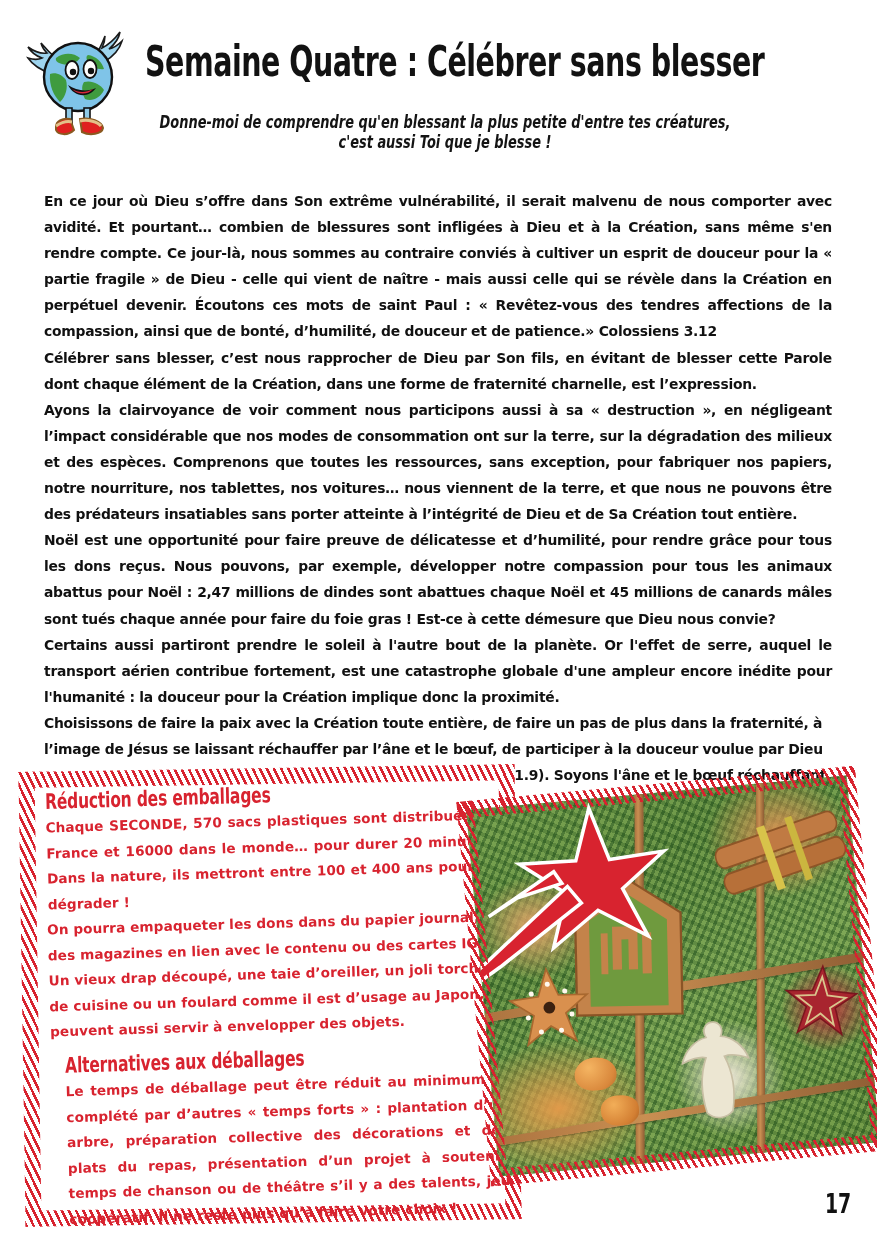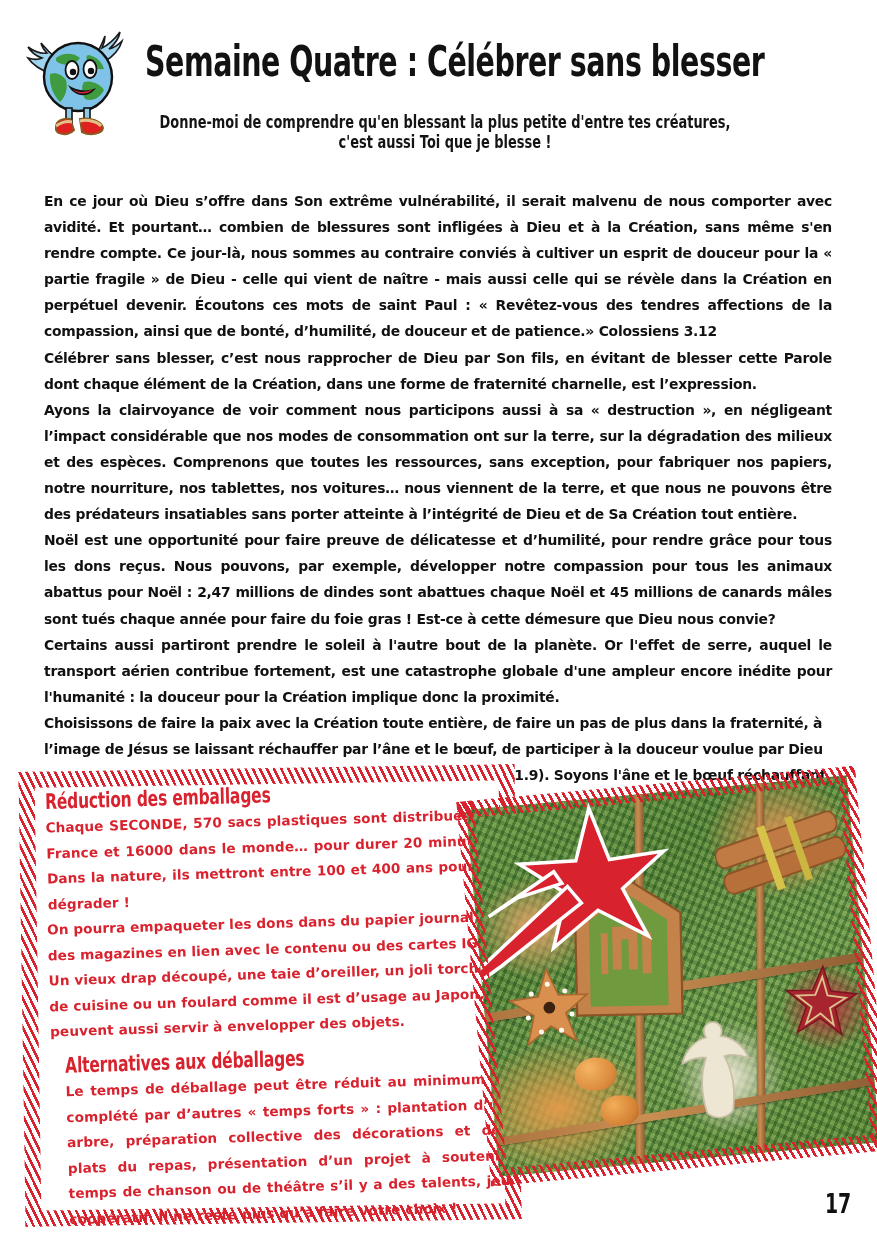--- a/index.html
+++ b/index.html
@@ -39,20 +39,21 @@
     transform: scaleY(1.42) scaleX(0.95);
     transform-origin: left top;
     white-space: nowrap;
   }
 
   #subtitle-block {
     position: absolute;
     left: 105px; top: 112px;
     width: 680px;
     text-align: center;
+    font-style: italic;
   }
   .subtitle-line {
     font-family: "DejaVu Sans", sans-serif;
     font-size: 13.5px;
     font-weight: bold;
     color: #141414;
     transform: scaleY(1.35) scaleX(0.96);
     transform-origin: center top;
     line-height: 1.06;
     margin-bottom: 6px;

